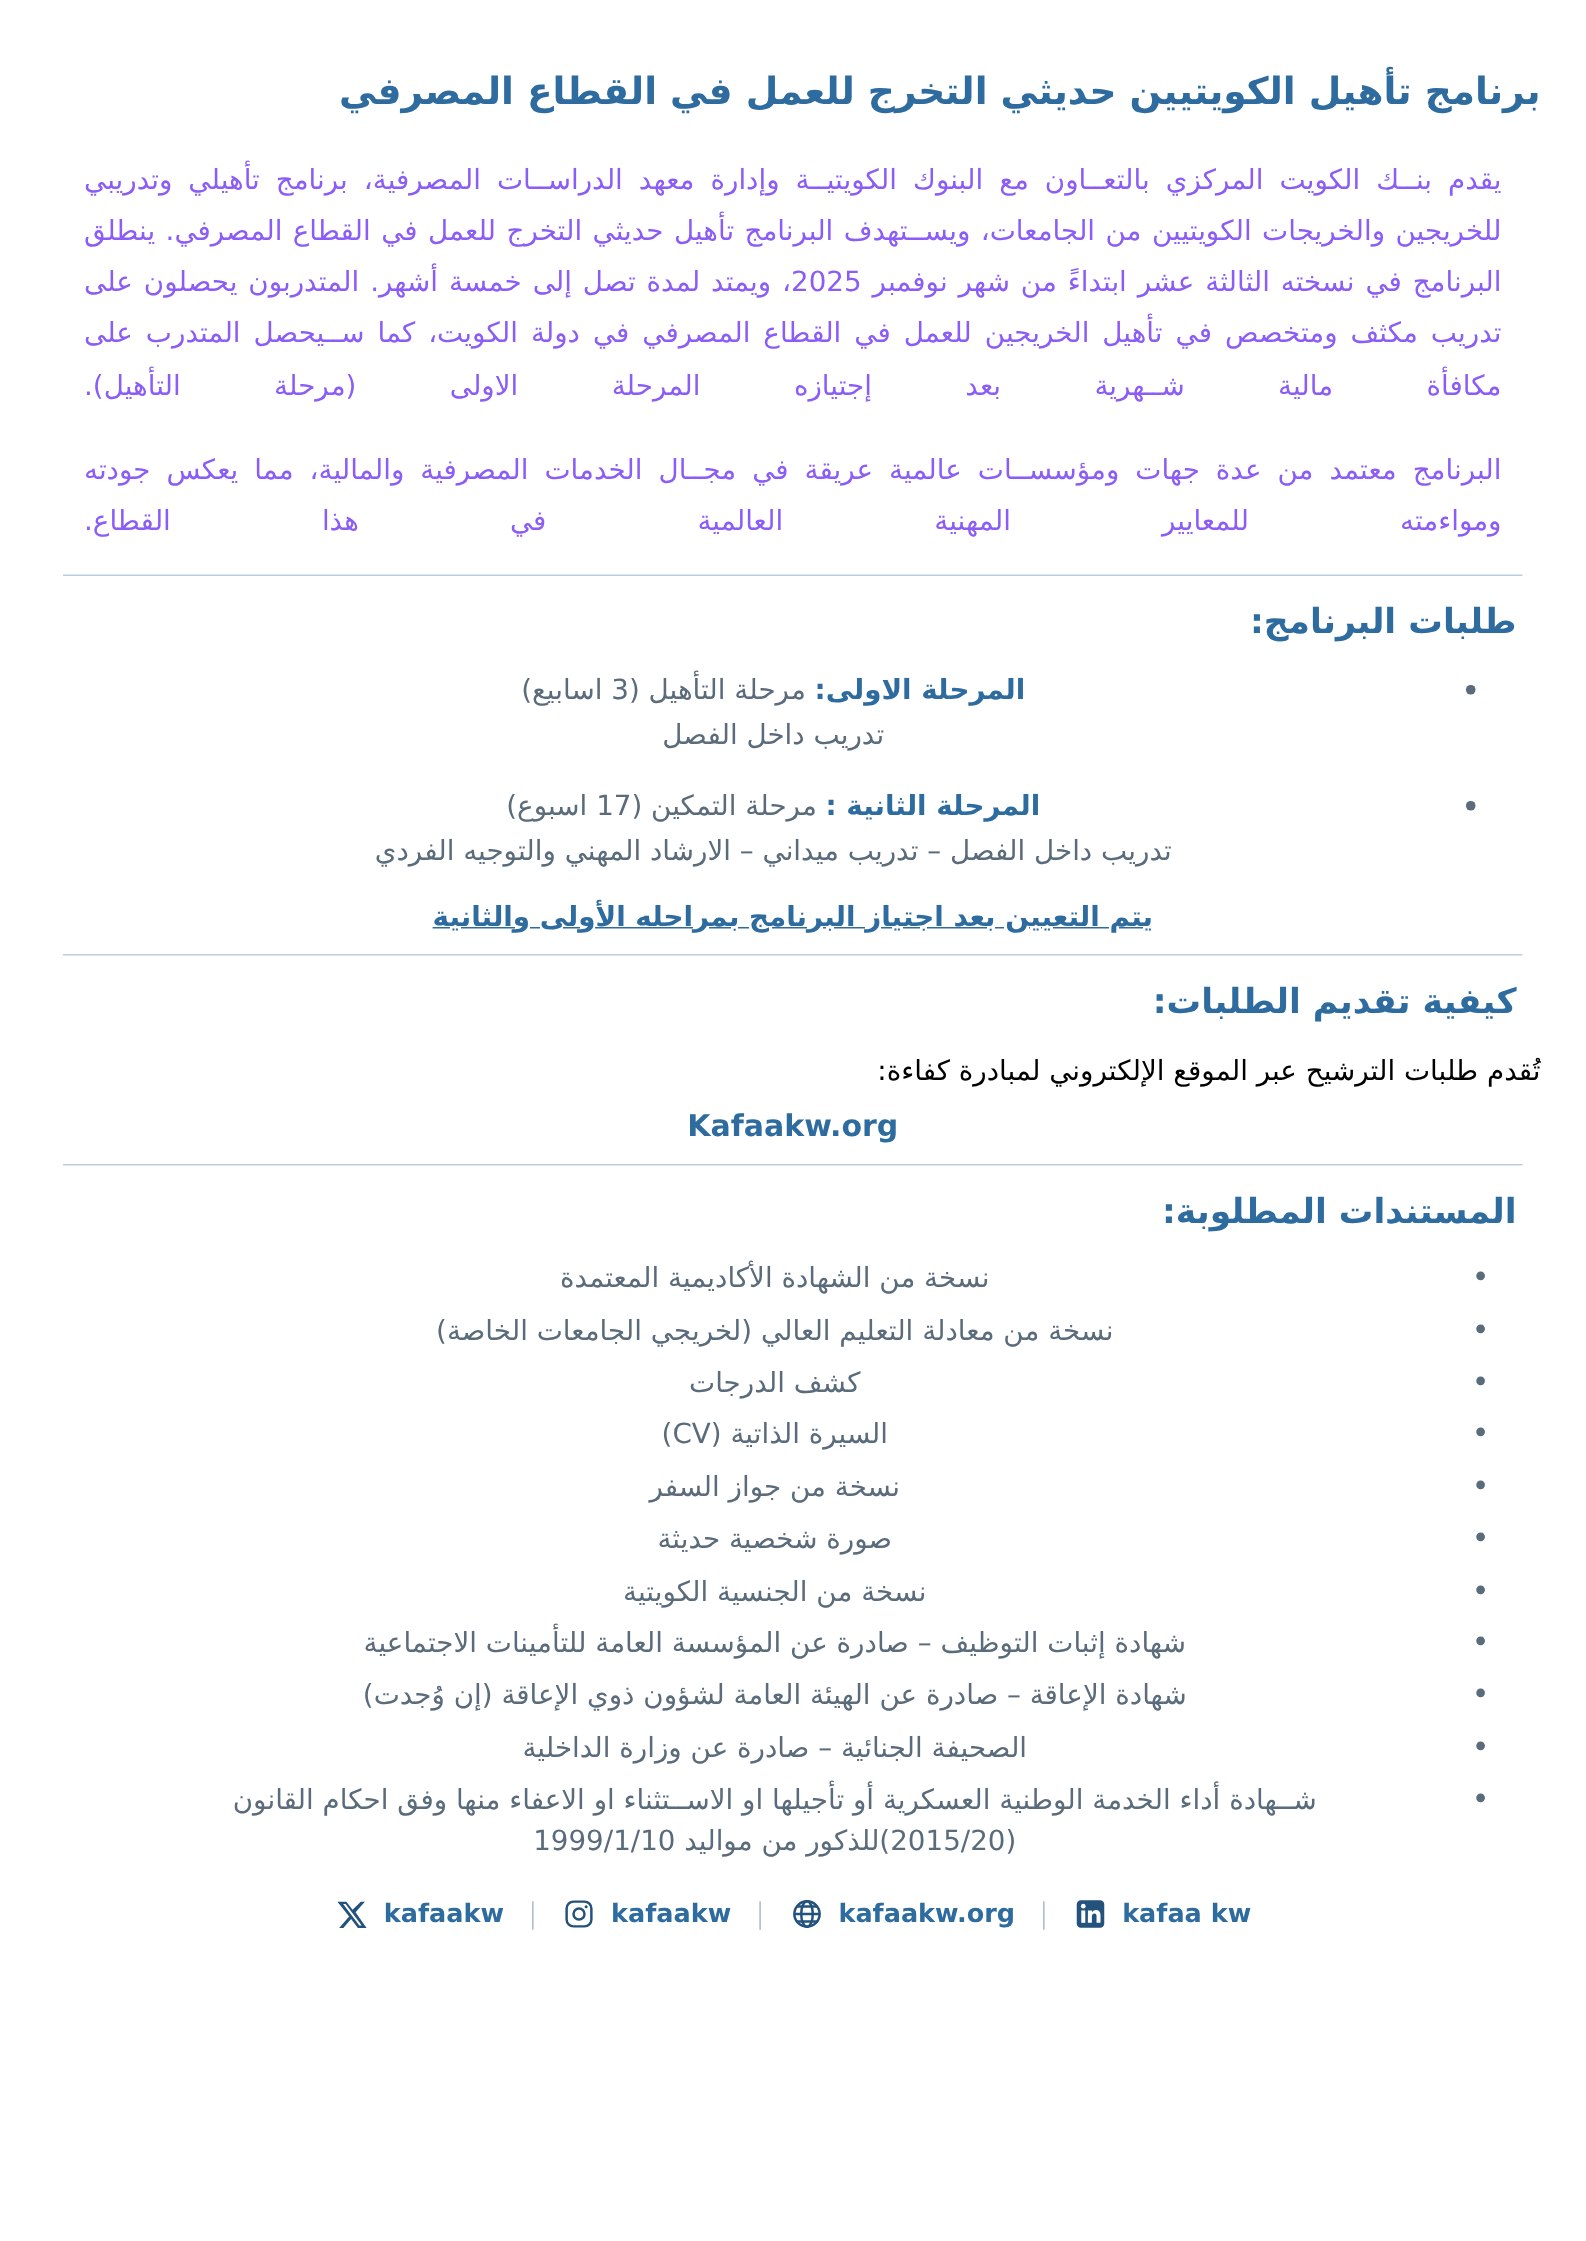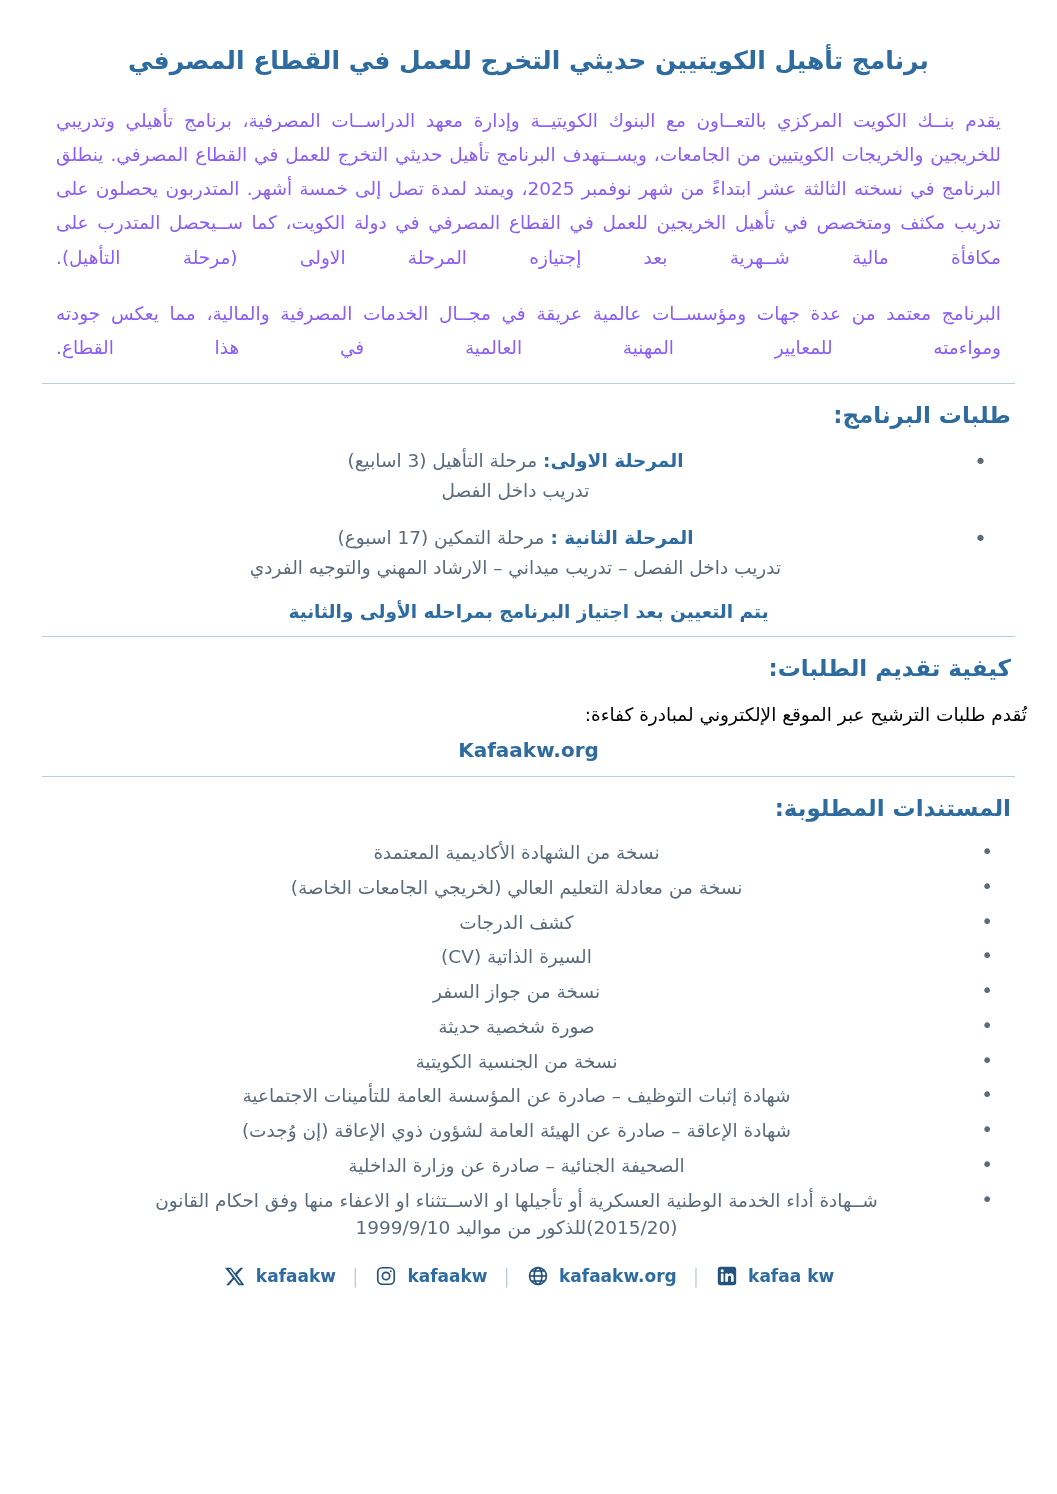--- a/index.html
+++ b/index.html
@@ -15,21 +15,21 @@
     color: #4a5a6a;
     direction: rtl;
   }
   .page {
     width: 1057px;
     min-height: 1494px;
     padding: 34px 30px 18px 30px;
     position: relative;
   }
   .doc-title {
-    text-align: center;
+    text-align: right;
     color: #2e6b9e;
     font-size: 25px;
     font-weight: bold;
     line-height: 1.35;
     margin: 10px 0 26px 0;
     letter-spacing: 0;
   }
   .intro-block {
     padding: 0 26px;
   }
@@ -82,20 +82,21 @@
   .phase-label {
     color: #2e6b9e;
     font-weight: bold;
   }
   .note-bold {
     text-align: center;
     font-size: 18.5px;
     font-weight: bold;
     color: #2e6b9e;
     margin: 16px 0 10px 0;
+    text-decoration: underline;
   }
   .apply-text {
     text-align: right;
     font-size: 18.5px;
     color: #000000;
     margin: 14px 0 8px 0;
     line-height: 1.7;
   }
   .apply-link {
     display: block;
@@ -216,21 +217,21 @@
     <li><span>كشف الدرجات</span></li>
     <li><span>السيرة الذاتية (CV)</span></li>
     <li><span>نسخة من جواز السفر</span></li>
     <li><span>صورة شخصية حديثة</span></li>
     <li><span>نسخة من الجنسية الكويتية</span></li>
     <li><span>شهادة إثبات التوظيف – صادرة عن المؤسسة العامة للتأمينات الاجتماعية</span></li>
     <li><span>شهادة الإعاقة – صادرة عن الهيئة العامة لشؤون ذوي الإعاقة (إن وُجدت)</span></li>
     <li><span>الصحيفة الجنائية – صادرة عن وزارة الداخلية</span></li>
     <li class="two-line">
       <span class="sub-line">شــهادة أداء الخدمة الوطنية العسكرية أو تأجيلها او الاســتثناء او الاعفاء منها وفق احكام القانون</span>
-      <span class="sub-line">(2015/20)للذكور من مواليد 1999/9/10</span>
+      <span class="sub-line">(2015/20)للذكور من مواليد 1999/1/10</span>
     </li>
   </ul>
 
   <div class="footer">
 
     <div class="social">
       <span class="icon">
         <svg width="21" height="21" viewBox="0 0 24 24" fill="currentColor" aria-hidden="true">
           <path d="M18.9 2H22l-7.1 8.1L23.3 22h-6.6l-5.2-6.8L5.6 22H2.4l7.6-8.7L1.1 2h6.8l4.7 6.2L18.9 2zm-1.1 18.1h1.8L7.3 3.8H5.4l12.4 16.3z"></path>
         </svg>

